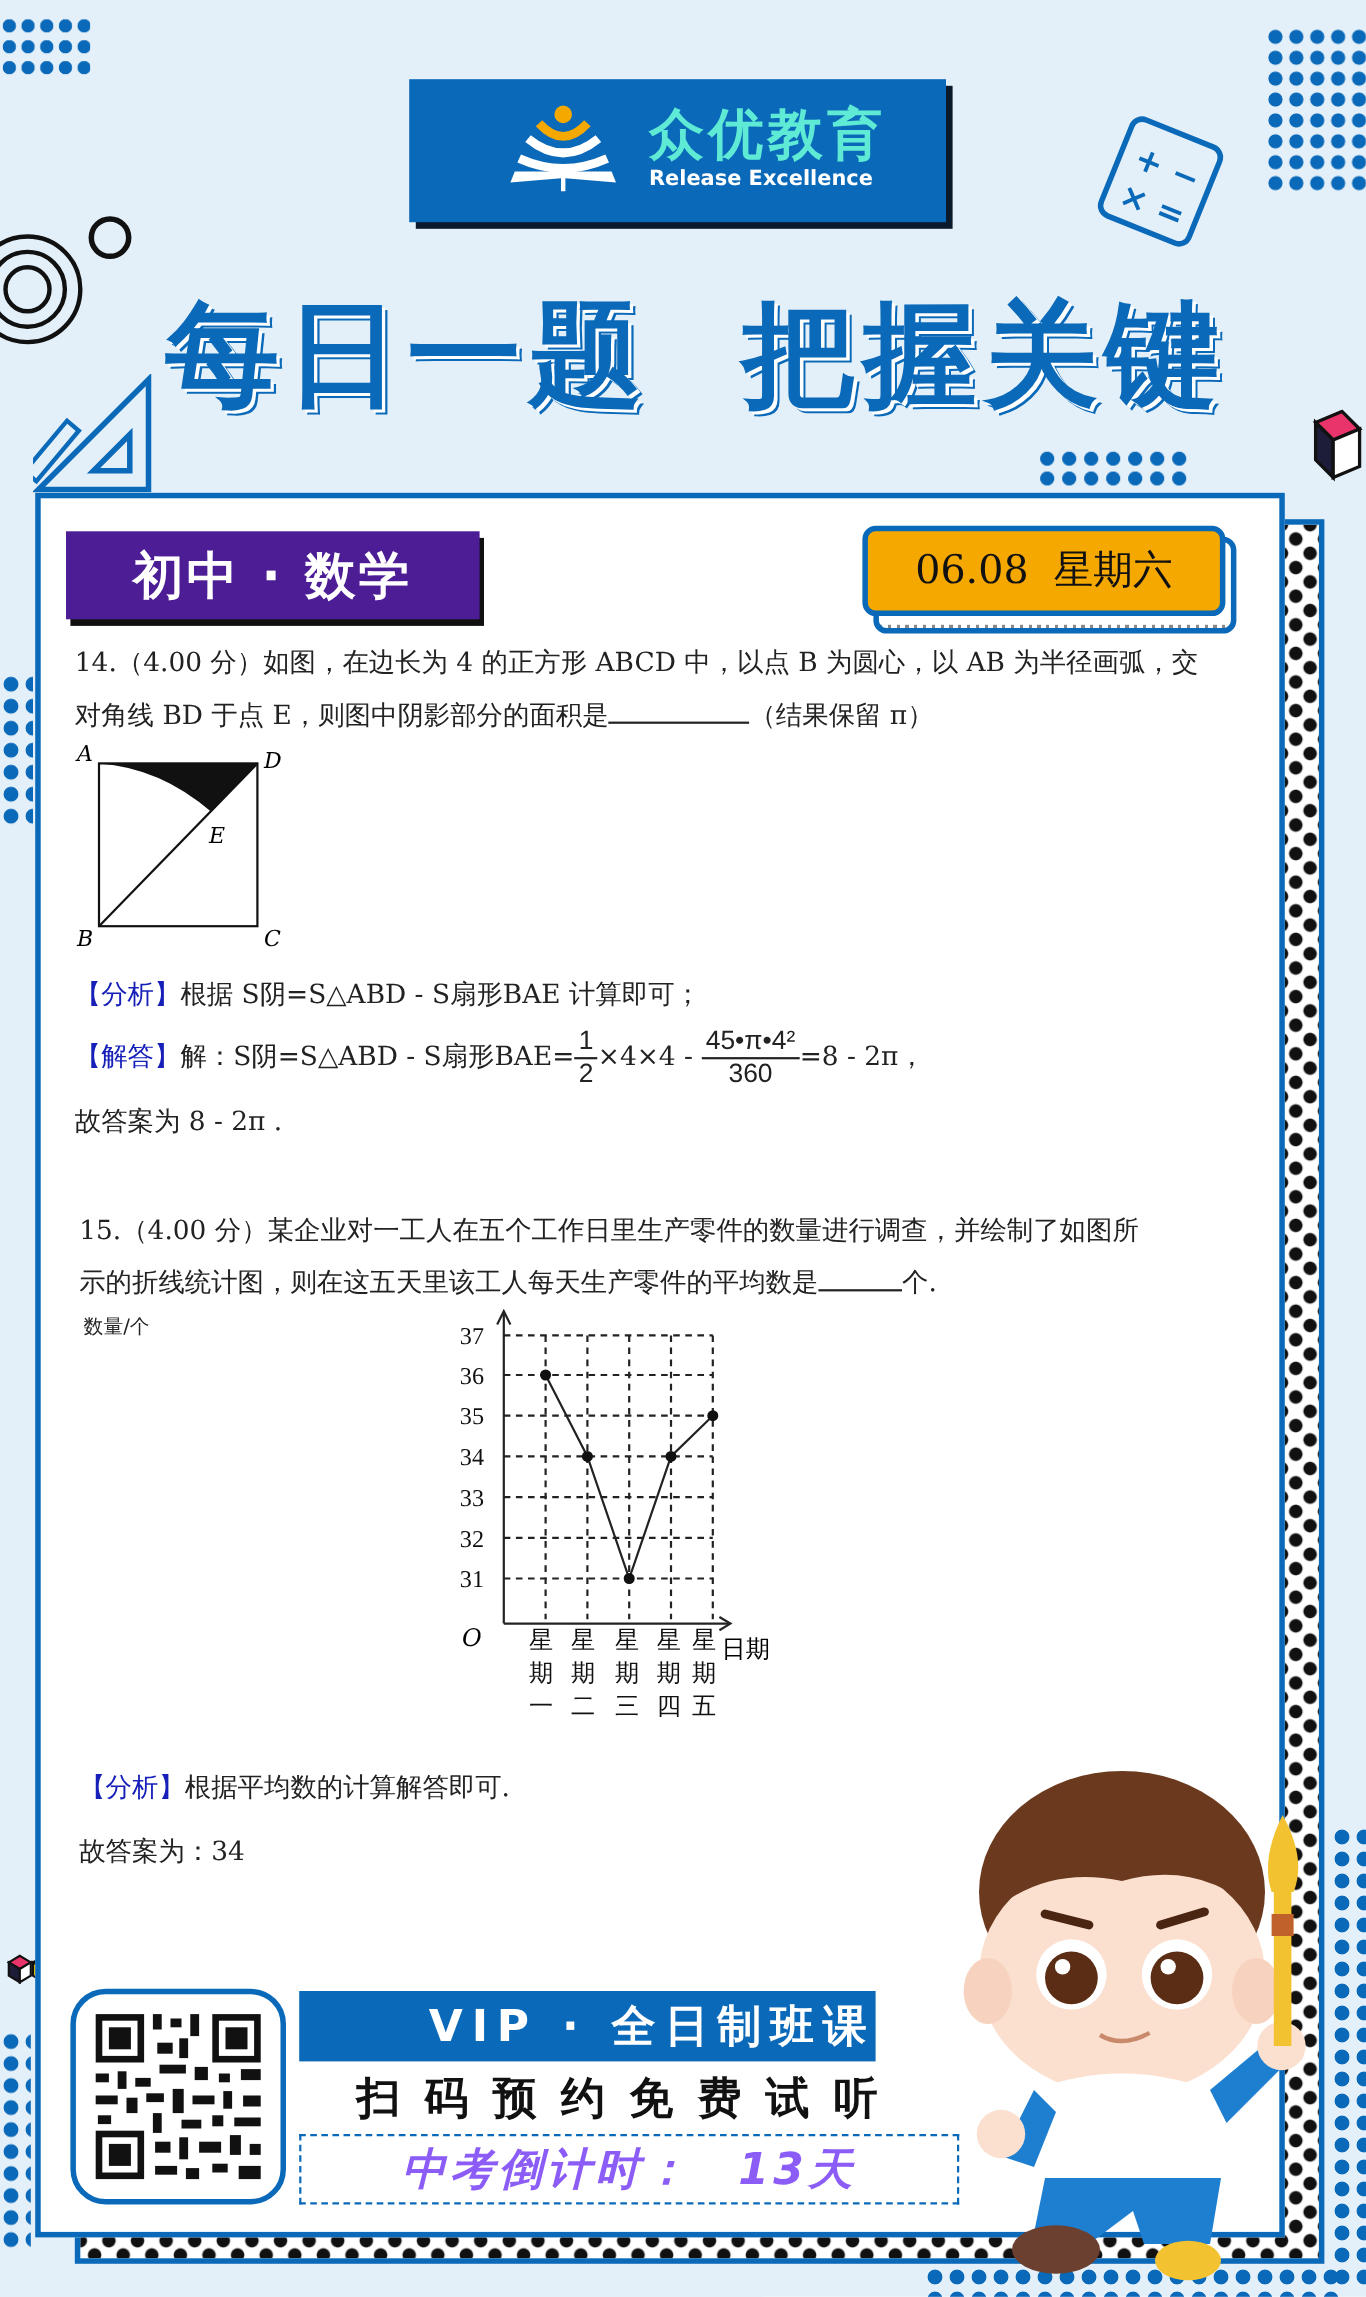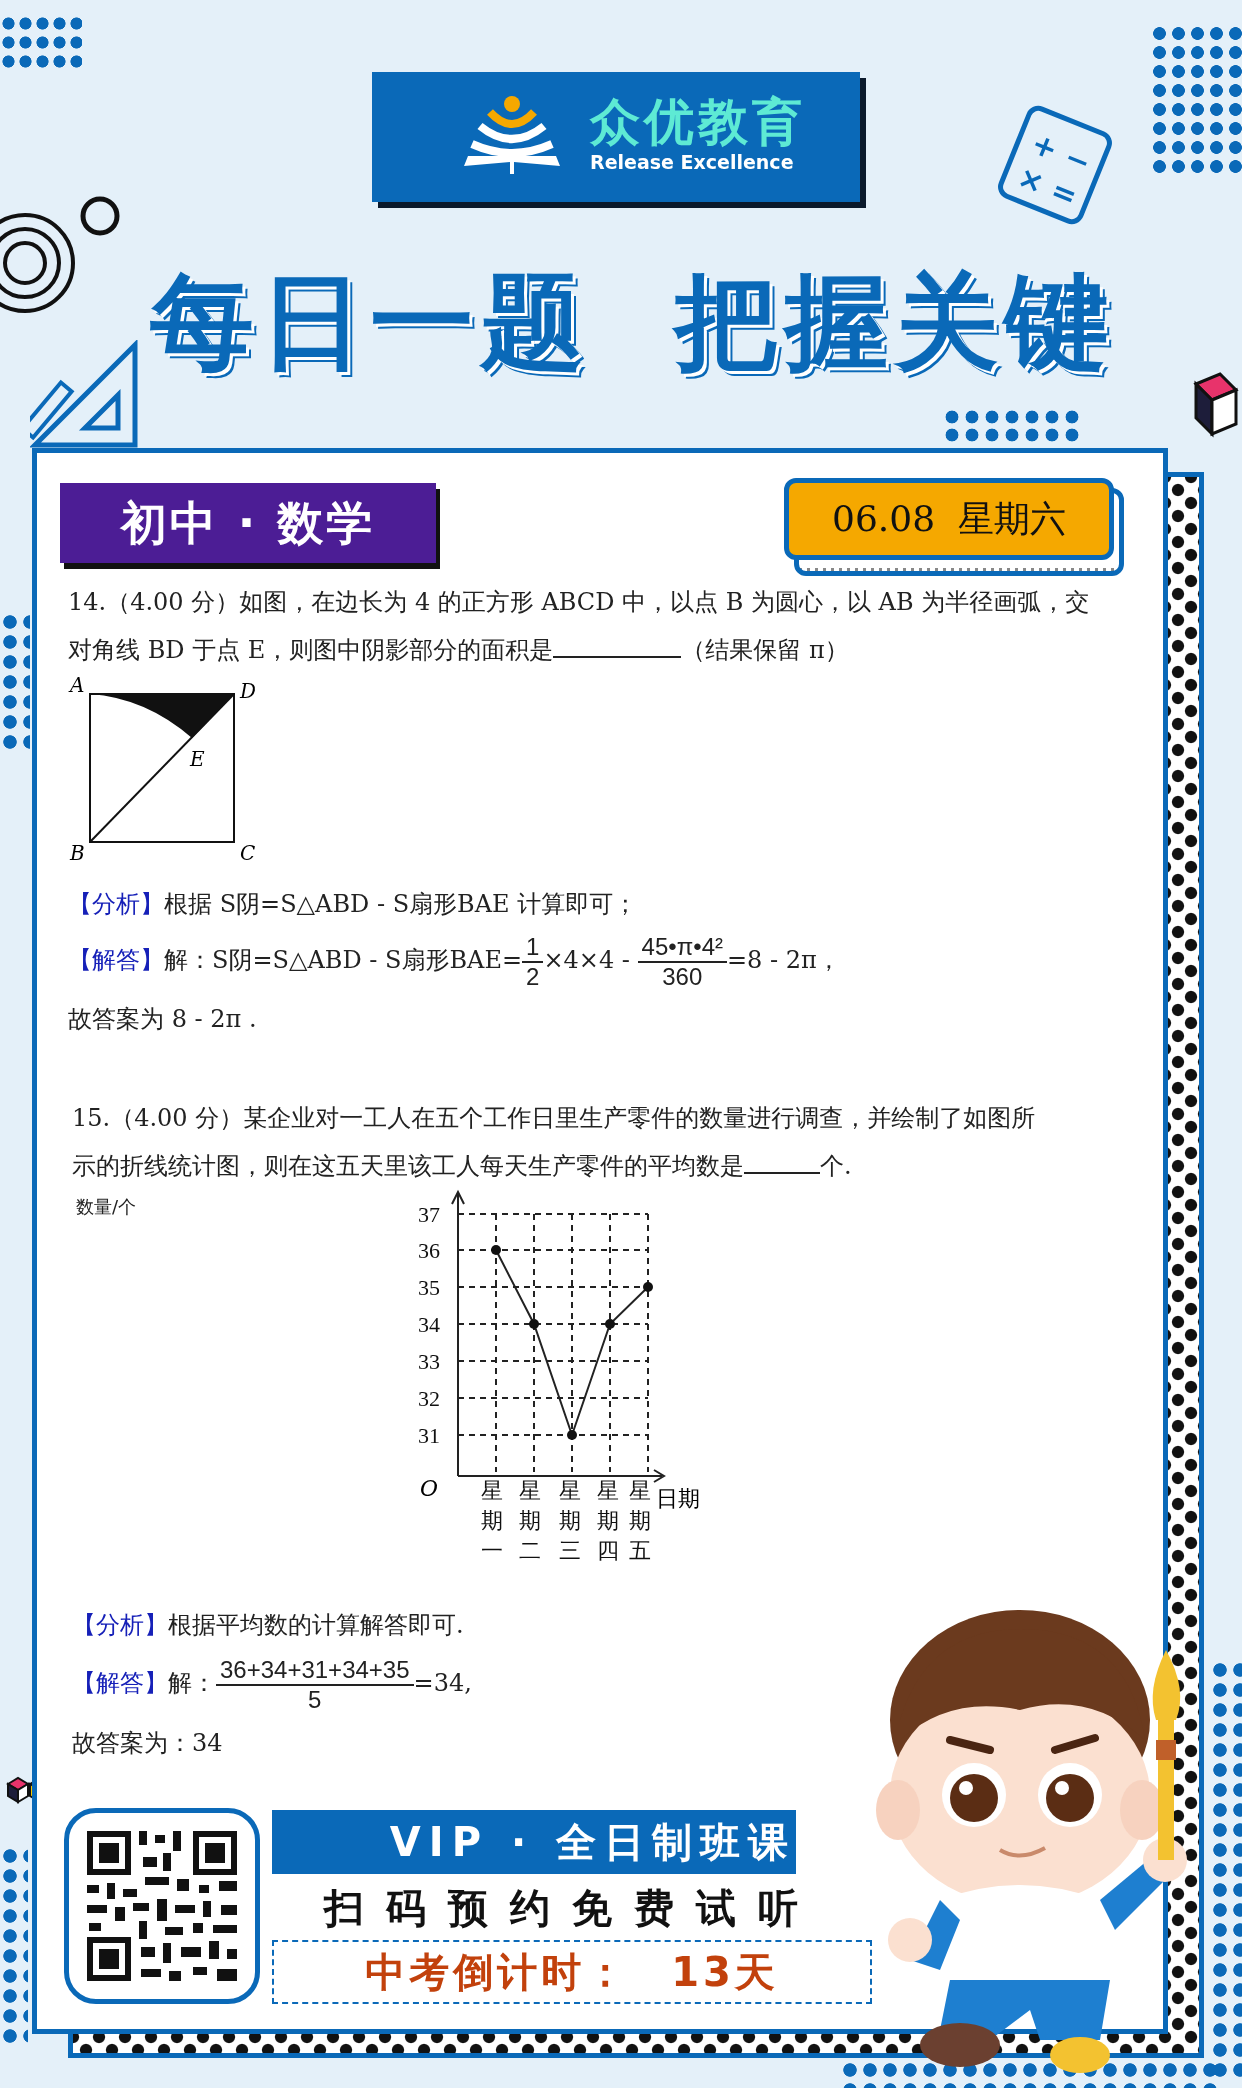--- a/index.html
+++ b/index.html
@@ -30,21 +30,21 @@
   .q p{margin:0;}
   .tag{color:#1620b8;}
   .blank{display:inline-block;border-bottom:2px solid #222;height:20px;vertical-align:baseline;}
   .frac{display:inline-block;vertical-align:middle;text-align:center;font-family:"Liberation Sans",sans-serif;line-height:28px;}
   .frac .num{display:block;border-bottom:2px solid #222;padding:0 4px;}
   .frac .den{display:block;}
   
   .qr-box{left:64px;top:1808px;width:196px;height:196px;border:5px solid #0a69b8;border-radius:32px;background:#fff;box-sizing:border-box;}
   .vip{left:272px;top:1810px;width:524px;height:64px;background:#0a69b8;color:#fff;font-size:40px;font-weight:bold;line-height:64px;text-align:right;letter-spacing:8px;}
   .scan{left:272px;top:1878px;width:600px;height:60px;color:#111;font-size:40px;font-weight:bold;line-height:60px;text-align:center;letter-spacing:22px;}
-  .countdown{left:272px;top:1940px;width:600px;height:64px;border:2px dashed #0a69b8;box-sizing:border-box;color:#c2410c;font-size:40px;font-weight:bold;line-height:60px;text-align:center;letter-spacing:4px;}
+  .countdown{left:272px;top:1940px;width:600px;height:64px;border:2px dashed #0a69b8;box-sizing:border-box;color:#8b5cf6;font-size:40px;font-weight:bold;line-height:60px;text-align:center;letter-spacing:4px;font-style:italic;}
 </style>
 </head>
 <body>
 
 <div class="dotgrid" style="left:0;top:14px;width:82px;height:60px;background-size:17px 19px;"></div>
 <div class="dotgrid" style="left:1150px;top:24px;width:92px;height:150px;background-size:19px 19px;"></div>
 <div class="dotgrid" style="left:942px;top:408px;width:140px;height:36px;background-size:20px 18px;"></div>
 <div class="dotgrid" style="left:0;top:612px;width:30px;height:140px;background-size:20px 20px;"></div>
 <div class="dotgrid" style="left:0;top:1846px;width:28px;height:200px;background-size:20px 20px;"></div>
 <div class="dotgrid" style="left:1210px;top:1660px;width:32px;height:420px;background-size:20px 20px;"></div>
@@ -200,21 +200,20 @@
       <text x="208" y="372">四</text>
     <text x="240" y="312">星</text>
       <text x="240" y="342">期</text>
       <text x="240" y="372">五</text>
   </g>
   <text x="256" y="320" font-size="22" font-family="DejaVu Sans, sans-serif">日期</text>
 </svg>
 
 <div class="abs q" style="left:72px;top:1596px;width:760px;line-height:58px;">
   <p><span class="tag">【分析】</span><span>根据平均数的计算解答即可.</span></p>
-  <p><span class="tag">【解答】</span><span>解：</span><span class="frac"><span class="num">36+34+31+34+35</span><span class="den">5</span></span><span>=34,</span></p>
   <p>故答案为：34</p>
 </div>
 
 <div class="abs qr-box">
   <svg width="186" height="186" viewBox="0 0 186 186" style="margin:0;">
     <g fill="#111">
       <rect x="18" y="18" width="44" height="44"></rect>
         <rect x="24" y="24" width="32" height="32" fill="#fff"></rect>
         <rect x="30" y="30" width="20" height="20"></rect>
       <rect x="124" y="18" width="44" height="44"></rect>

